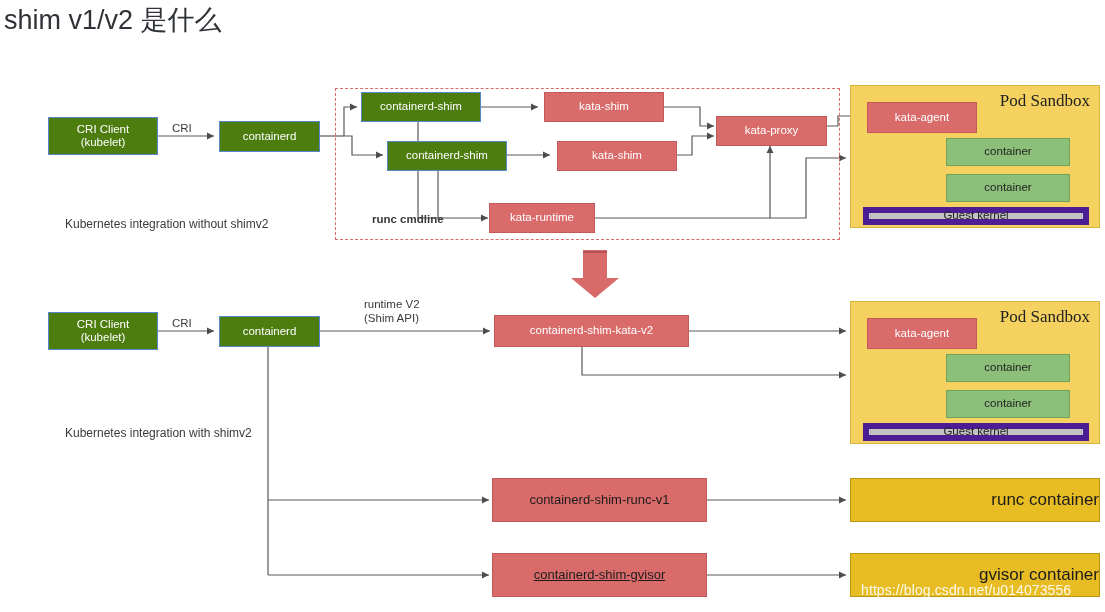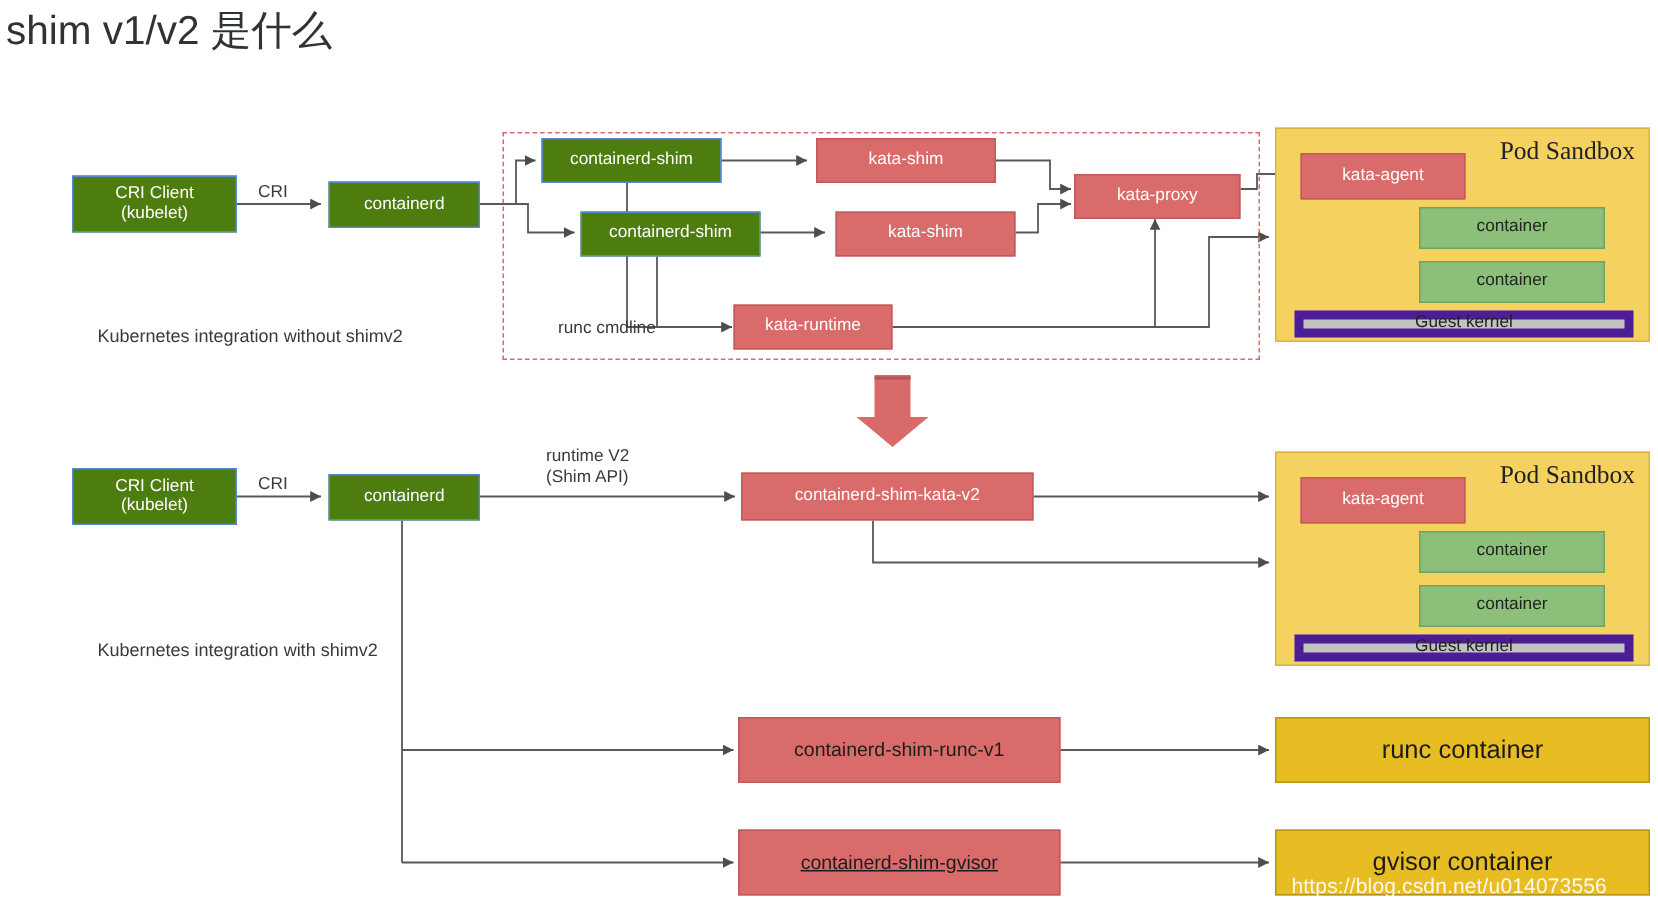--- a/index.html
+++ b/index.html
@@ -84,20 +84,21 @@
     font-size: 17px;
     color: #222;
     font-weight: normal;
     font-family: Liberation Serif, serif;
   }
   .n-yellow-big {
     background: #e8bd24;
     border: 1px solid #b8960f;
     color: #1c1c1c;
     font-size: 17px;
+    justify-content: flex-end;
   }
   .n-red-big {
     background: #da6b6b;
     border: 1px solid #c25a5a;
     color: #1c1c1c;
     font-size: 13px;
   }
   .edge-label {
     position: absolute;
     font-size: 11.5px;
@@ -238,21 +239,21 @@
     </div>
     <div class="node n-green" style="left:95px; top:88px; width:124px; height:28px;">
       <span>container</span>
     </div>
     <div class="node n-gray" style="left:12px; top:121px; width:226px; height:18px;">
       <span>Guest kernel</span>
     </div>
   </div>
 
   <div class="edge-label" style="left:172px; top:121px;">CRI</div>
-  <div class="edge-label" style="left:372px; top:212px;">runc cmdline</div>
+  <div class="edge-label" style="left:372px; top:212px;font-weight:bold;">runc cmdline</div>
   <div class="caption" style="left:65px; top:217px;">Kubernetes integration without shimv2</div>
 
   <div class="node n-blue" style="left:48px; top:312px; width:110px; height:38px;">
     <span style="white-space:pre-line;">CRI Client
 (kubelet)</span>
   </div>
 
   <div class="node n-blue" style="left:219px; top:316px; width:101px; height:31px;">
     <span>containerd</span>
   </div>

